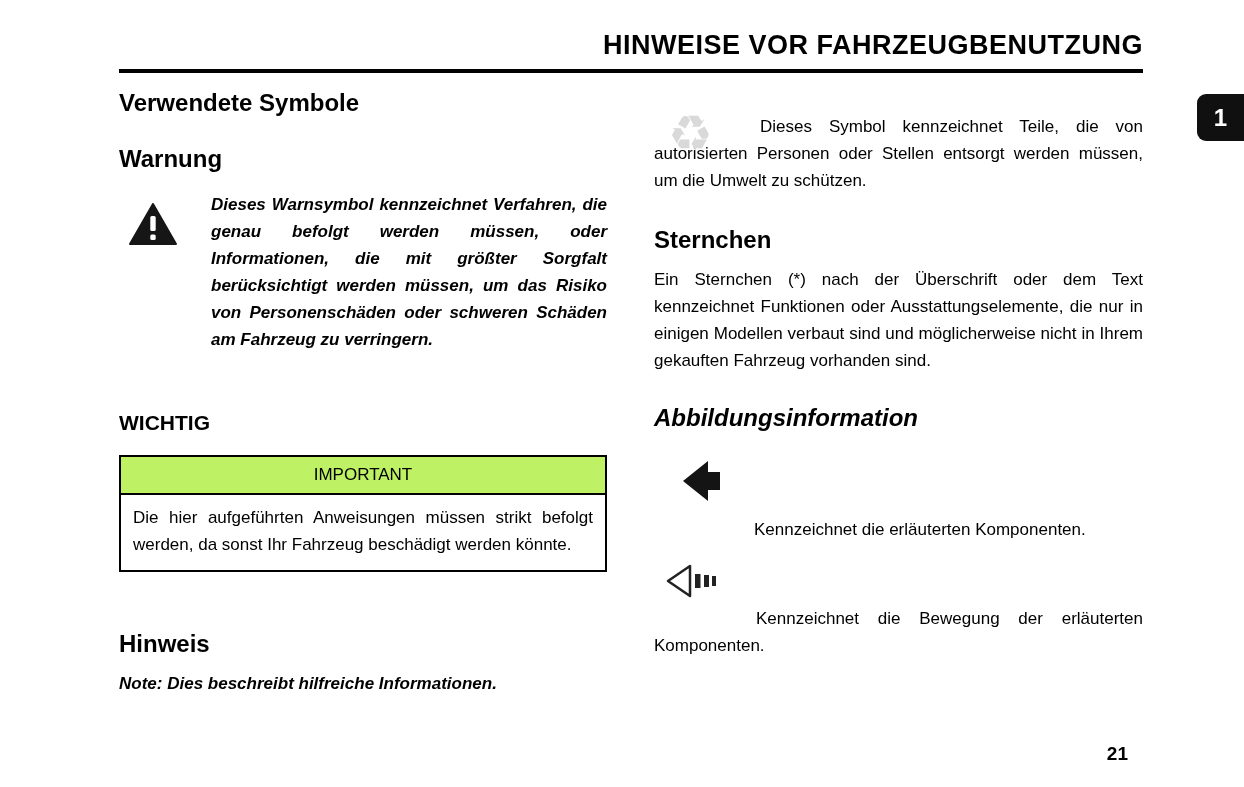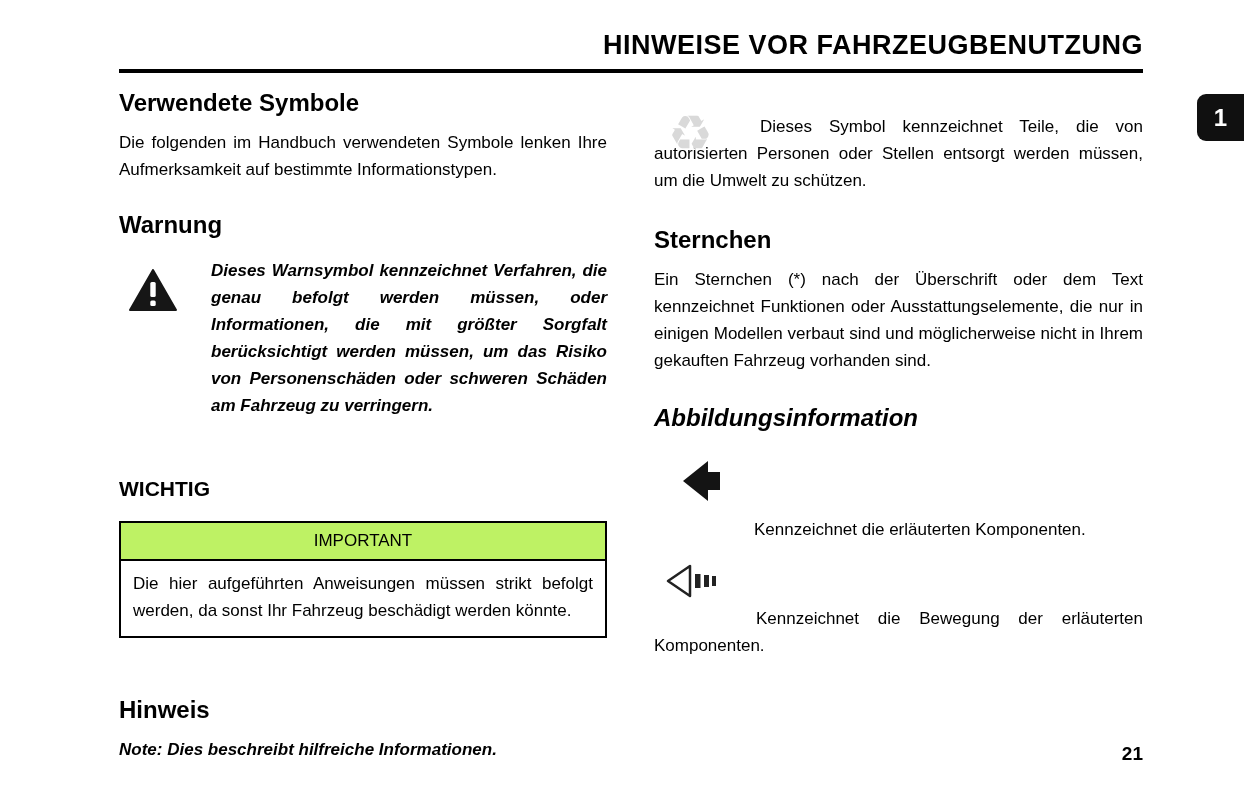--- a/index.html
+++ b/index.html
@@ -73,42 +73,41 @@
   .asterisk-heading { margin-top: 32px; }
   .asterisk-text { margin-top: 12px; }
   .illus-heading { margin-top: 30px; font-style: italic; }
   .arrow-icon-1 { display: block; margin: 26px 0 0 28px; }
   .arrow-text-1 { margin-top: 8px; text-indent: 100px; }
   .arrow-icon-2 { display: block; margin: 20px 0 0 12px; }
   .arrow-text-2 { margin-top: 2px; text-indent: 102px; }
 
   
   .page-number {
-    position: absolute; right: 101px; bottom: 22px;
+    position: absolute; right: 116px; bottom: 22px;
     font-size: 19px; font-weight: bold;
   }
 </style>
 </head>
 <body>
 
 <div class="page">
 
   <div class="title">HINWEISE VOR FAHRZEUGBENUTZUNG</div>
   <div class="title-rule"></div>
 
   <div class="section-tab">
     <span>1</span>
   </div>
 
   <div class="columns">
 
     <section class="col">
 
       <h2 class="symbols-heading">Verwendete Symbole</h2>
-      <p class="symbols-text justify">Die folgenden im Handbuch verwendeten Symbole lenken Ihre Aufmerksamkeit auf bestimmte Informationstypen.</p>
 
       <h2 class="warning-heading">Warnung</h2>
 
       <div class="warning-block">
         <span class="warn-icon">
           <svg width="48" height="42" viewBox="0 0 48 42" aria-hidden="true">
             <path d="M24 1 L47 41 L1 41 Z" fill="#161616" stroke="#161616" stroke-width="2" stroke-linejoin="round"></path>
             <rect x="21.3" y="13" width="5.4" height="15" rx="1.5" fill="#ffffff"></rect>
             <rect x="21.3" y="31.5" width="5.4" height="5.4" rx="1.5" fill="#ffffff"></rect>
           </svg>

